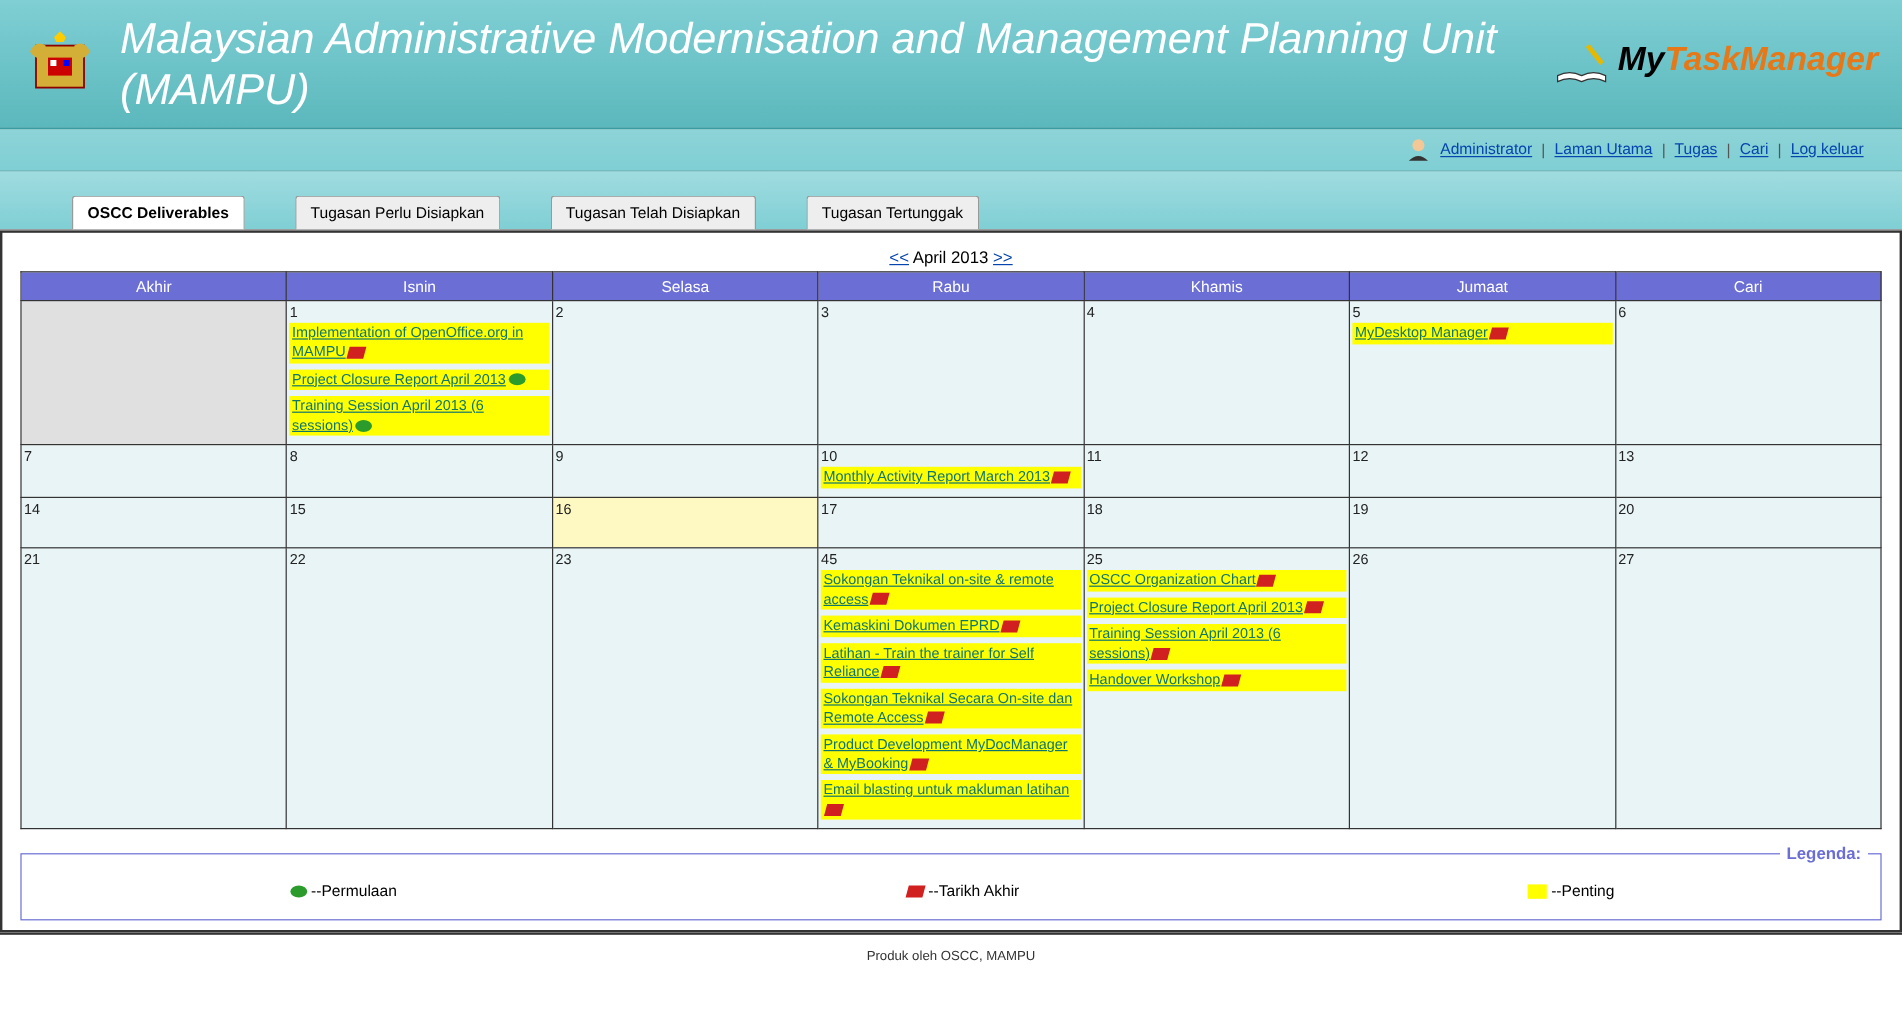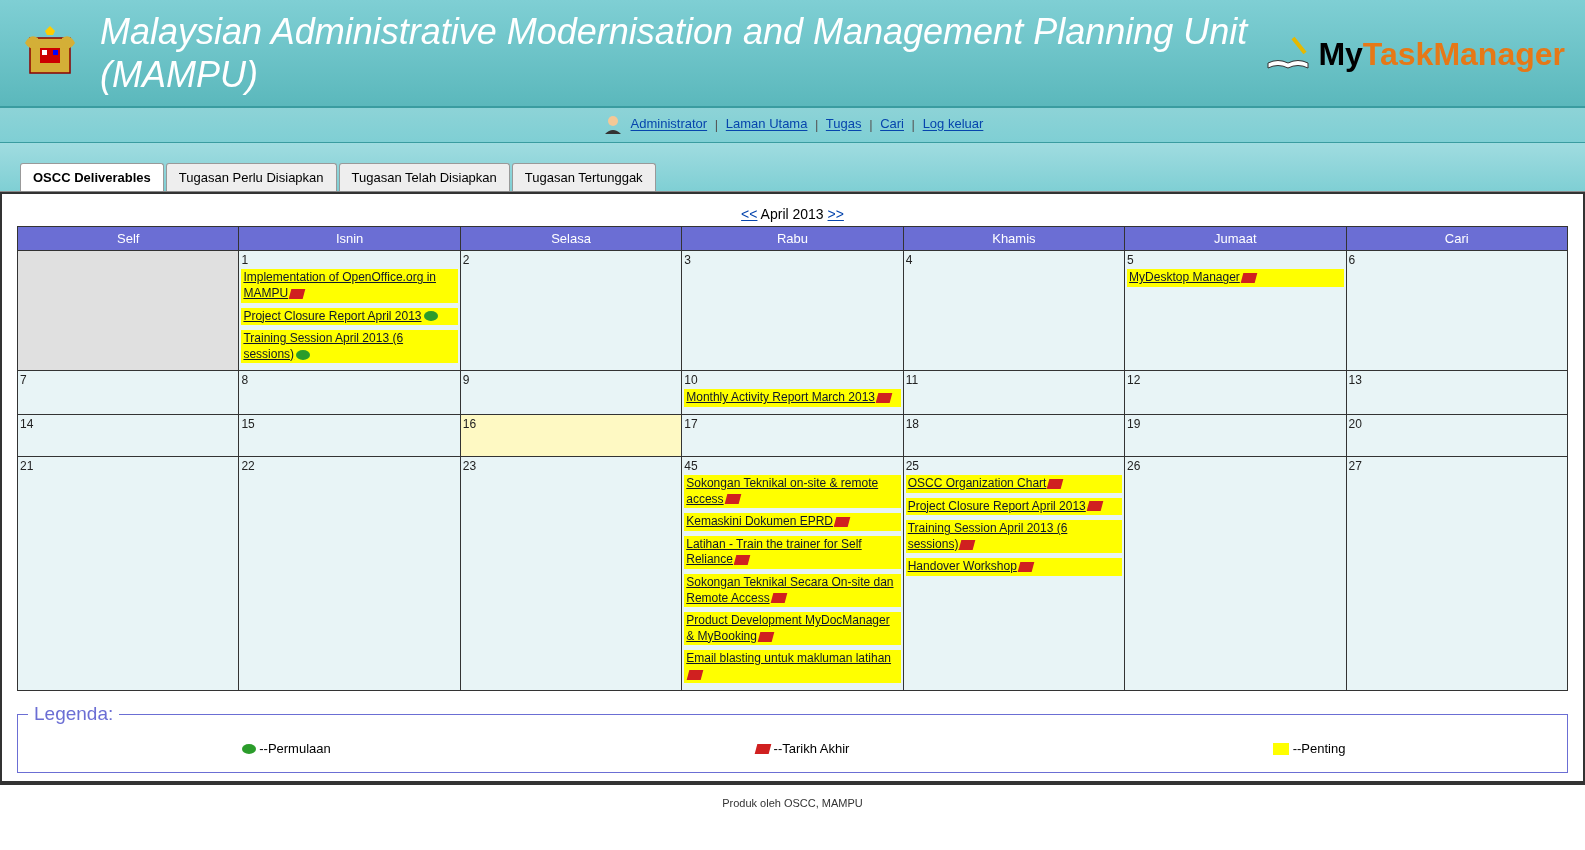--- a/index.html
+++ b/index.html
@@ -1,47 +1,47 @@
 <!DOCTYPE html>
 <html><head>
 <meta charset="utf-8">
 <style>
 * { margin: 0; padding: 0; box-sizing: border-box; }
 body { font-family: Arial, Helvetica, sans-serif; font-size: 13px; background: #fff; }
 .header-bar { background: linear-gradient(to bottom, #7fcfd4, #5bb8bc); padding: 10px 20px; display: flex; align-items: center; border-bottom: 2px solid #3a9ca0; }
 .crest { width: 60px; height: 60px; margin-right: 20px; }
 .header-title { color: #fff; font-size: 36px; font-weight: normal; flex: 1; line-height: 1.2; font-style: italic; }
-.logo-right { color: #000; font-size: 32px; font-weight: bold; display: flex; align-items: flex-end; }
+.logo-right { color: #000; font-size: 28px; font-style: italic; font-weight: bold; display: flex; align-items: flex-start; }
 .logo-right .my { color: #000; }
 .logo-right .task { color: #e67817; }
 .logo-right .manager { color: #e67817; }
 .book-icon { width: 50px; height: 40px; margin-right: 5px; }
-.subheader { background: linear-gradient(to bottom, #8dd3d7, #7fcfd4); padding: 6px 32px; text-align: center; border-bottom: 1px solid #3a9ca0; }
+.subheader { background: linear-gradient(to bottom, #8dd3d7, #7fcfd4); padding: 6px 32px; text-align: right; border-bottom: 1px solid #3a9ca0; }
 .subheader a { color: #0645ad; text-decoration: underline; font-size: 13px; }
 .subheader .sep { color: #555; margin: 0 4px; }
 .user-icon { display: inline-block; width: 22px; height: 22px; vertical-align: middle; margin-right: 4px; }
 .tab-area { background: linear-gradient(to bottom, #a0dce0, #7fcfd4); padding-top: 20px; padding-left: 20px; border-bottom: 1px solid #888; }
 .tabs { display: flex; }
-.tab { padding: 6px 12px; background: #eee; border: 1px solid #999; border-bottom: none; margin-right: 2px; cursor: pointer; font-size: 13px; border-radius: 3px 3px 0 0; }
+.tab { padding: 6px 12px; background: #eee; border: 1px solid #999; border-bottom: none; margin-right: 2px; cursor: pointer; font-size: 13px; border-radius: 3px 3px 0 0; margin-left: 40px; }
 .tab.active { background: #fff; font-weight: bold; }
 .content { background: #fff; border: 2px solid #333; margin: 0; padding: 8px 15px; }
 .cal-nav { text-align: center; padding: 4px 0; font-size: 14px; }
 .cal-nav a { color: #0645ad; text-decoration: underline; }
 .calendar { width: 100%; border-collapse: collapse; table-layout: fixed; }
 .calendar th { background: #6b6ed4; color: #fff; padding: 4px; border: 1px solid #333; font-weight: normal; font-size: 13px; }
 .calendar td { border: 1px solid #333; vertical-align: top; height: 42px; background: #e8f4f6; padding: 2px; }
 .calendar td.tall { height: auto; min-height: 100px; }
 .calendar td.empty { background: #e0e0e0; }
 .calendar td.today { background: #fef9c3; }
 .daynum { font-size: 12px; color: #222; margin-bottom: 2px; display: block; }
-.event { background: #ffff00; color: #0f172a; text-decoration: underline; font-size: 12px; padding: 1px 2px; margin-bottom: 5px; display: block; line-height: 1.3; }
+.event { background: #ffff00; color: #0f766e; text-decoration: underline; font-size: 12px; padding: 1px 2px; margin-bottom: 5px; display: block; line-height: 1.3; }
 .flag-green { display: inline-block; width: 14px; height: 10px; background: #2b9c2b; border-radius: 50%; vertical-align: middle; margin-left: 2px; }
 .flag-red { display: inline-block; width: 14px; height: 10px; background: #d02020; vertical-align: middle; margin-left: 2px; transform: skewX(-15deg); }
 fieldset.legend-box { border: 1px solid #6b6ed4; margin-top: 12px; padding: 10px; }
-fieldset.legend-box legend { color: #6b6ed4; font-weight: normal; font-size: 19px; padding: 0 6px; }
+fieldset.legend-box legend { color: #6b6ed4; font-weight: bold; font-size: 14px; padding: 0 6px; text-align: right; }
 .legend-row { display: flex; justify-content: space-around; padding: 6px 0; }
 .legend-item { display: flex; align-items: center; font-size: 13px; }
 .swatch-yellow { display: inline-block; width: 16px; height: 12px; background: #ffff00; margin-right: 4px; }
 .footer { text-align: center; padding: 12px; font-size: 11px; color: #333; border-top: 2px solid #333; background: #fff; }
 </style>
 </head>
 <body>
 
 <div class="header-bar">
   <svg class="crest" viewBox="0 0 60 60">
@@ -92,21 +92,21 @@
 
 <div class="content">
   <div class="cal-nav">
     <a href="#">&lt;&lt;</a>
     <span>April 2013</span>
     <a href="#">&gt;&gt;</a>
   </div>
   <table class="calendar">
     <thead>
         <tr id="cal-head">
-          <th>Self</th>
+          <th>Akhir</th>
           <th>Isnin</th>
           <th>Selasa</th>
           <th>Rabu</th>
           <th>Khamis</th>
           <th>Jumaat</th>
           <th>Cari</th>
         </tr>
       </thead>
     <tbody id="cal-body">
         <tr>

